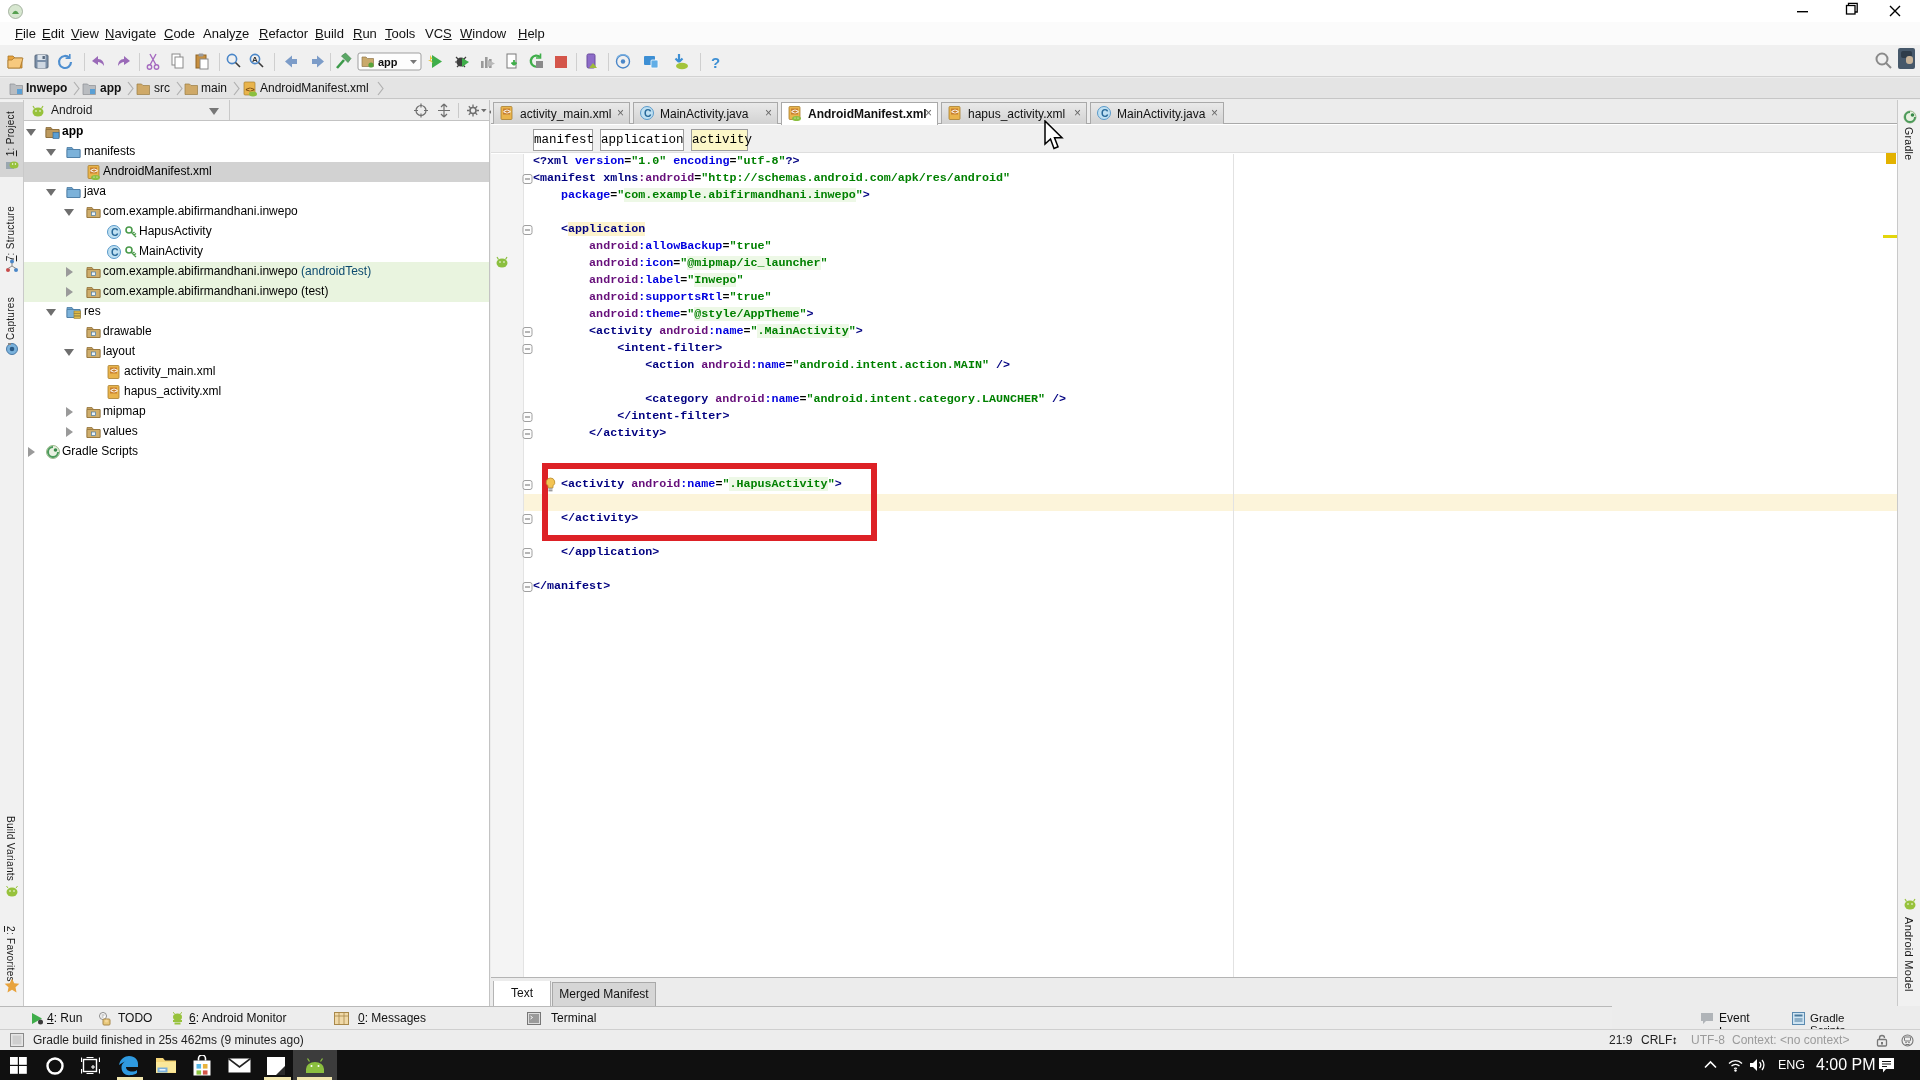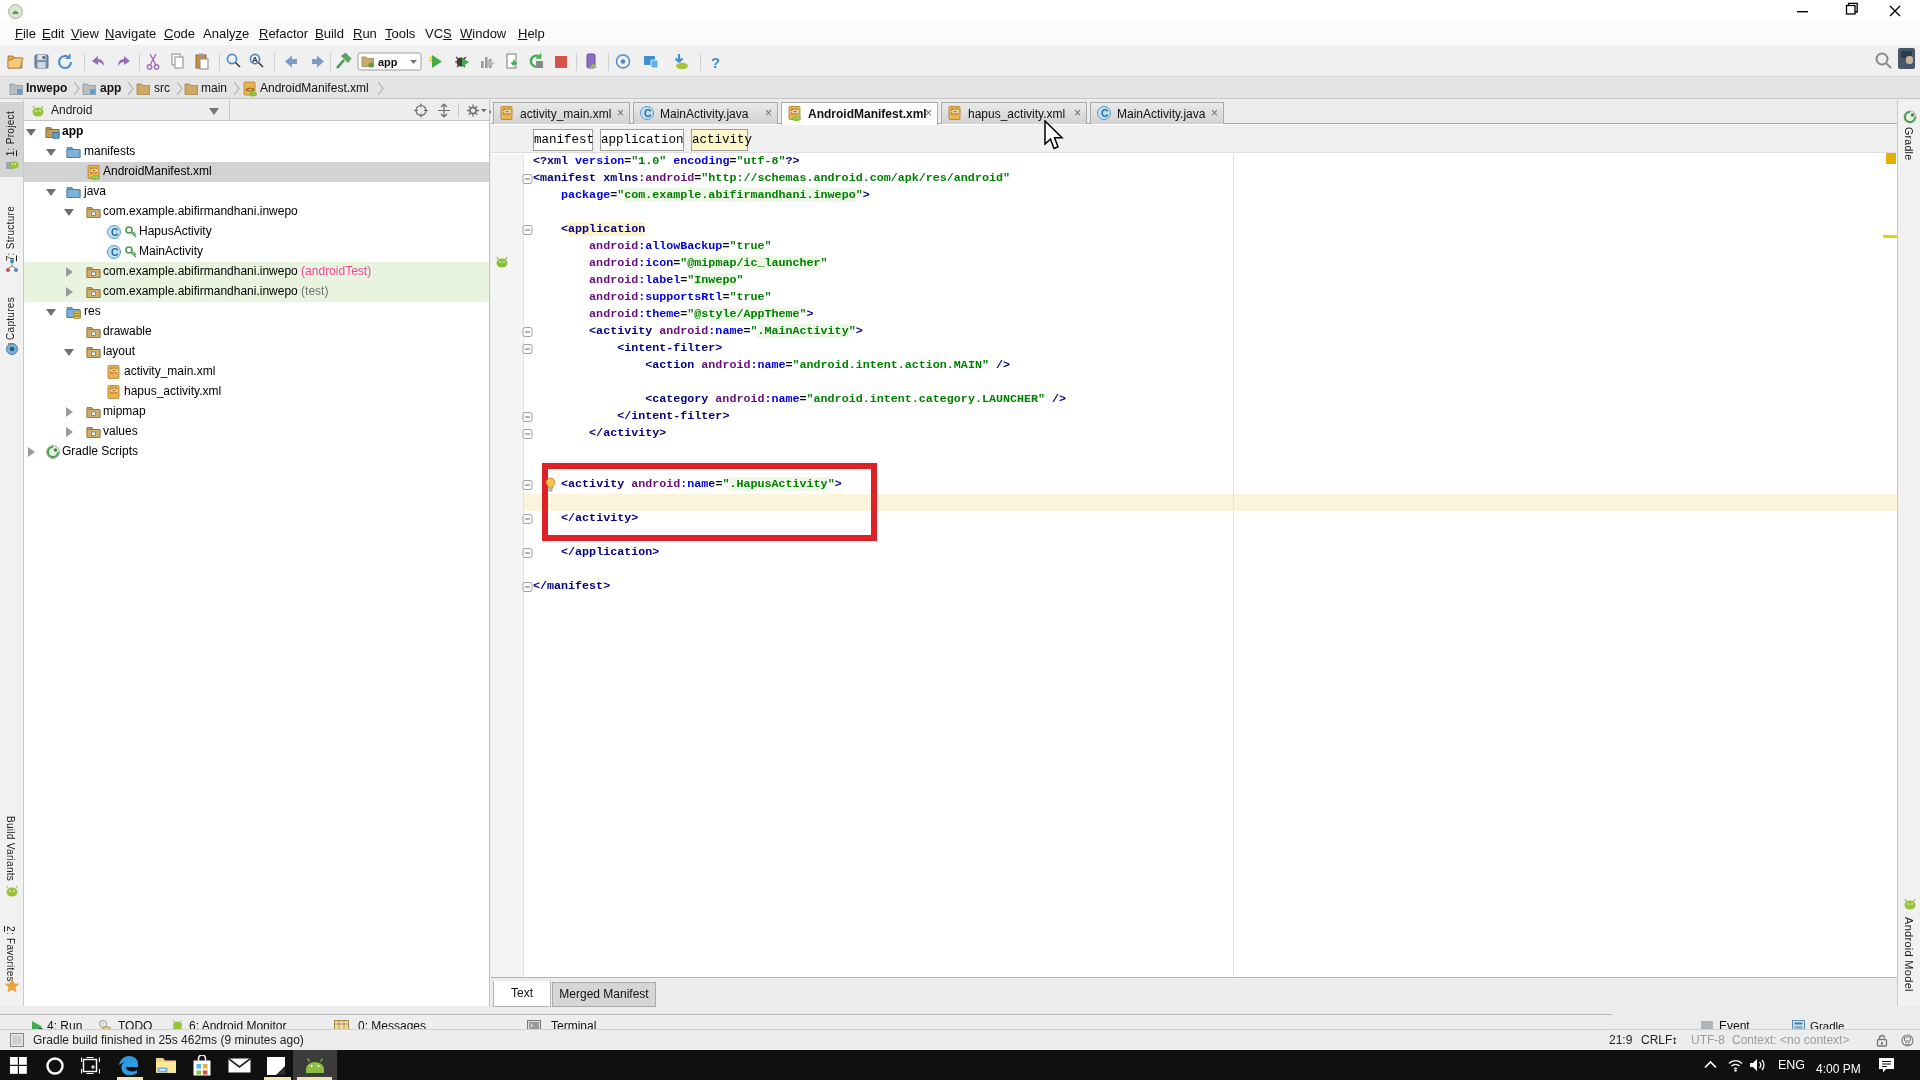--- a/index.html
+++ b/index.html
@@ -53,21 +53,21 @@
 #code { position:absolute; left:42px; top:-1.5px; font-family:"Liberation Mono", monospace; font-weight:bold; font-size:11.7px; line-height:17px; white-space:pre; color:#000; }
 .tg { color:#000080; }
 .at { color:#0000e0; }
 .ns { color:#660E7A;text-align:right; }
 .vl { color:#008000; }
 .vh { color:#008000; background:#edf8e6; }
 #botbar { position:absolute; left:0; top:877px; width:1406px; height:29px; background:#ececec; border-top:1px solid #b4b4b4; }
 .bottab { position:absolute; top:3px; height:26px; font-size:12px; text-align:center; }
 
 
-#toolwinbar { position:absolute; left:0; top:1006px; width:1612px; height:23px; background:#ededed; border-top:1px solid #b9b9b9;margin-top:8px; }
+#toolwinbar { position:absolute; left:0; top:1006px; width:1612px; height:23px; background:#ededed; border-top:1px solid #b9b9b9; }
 .twitem { position:absolute; top:4px; font-size:12px; color:#111; }
 #statusbar { position:absolute; left:0; top:1029px; width:1920px; height:21px; background:#ededed; border-top:1px solid #cfcfcf; }
 .stitem { position:absolute; top:3px; font-size:12px; color:#222; }
 .stgrey { color:#9b9b9b; }
 
 
 #taskbar { position:absolute; left:0; top:1050px; width:1920px; height:30px; background:#101010; }
 .traytext { position:absolute; font-size:12.5px; color:#fff; }
 </style>
 </head>
@@ -457,28 +457,28 @@
         <svg class="abs" style="left:100px;top:3px" width="13" height="13">
             <use href="#fkey"></use>
           </svg>
         <div class="treetext" style="left:115px">MainActivity</div>
       </div>
       <div class="treerow" style="top:162px">
         <div class="arrow-col" style="left:42px;top:5px"></div>
         <svg class="abs" style="left:62px;top:2px" width="16" height="16">
             <use href="#ftan"></use>
           </svg>
-        <div class="treetext" style="left:79px">com.example.abifirmandhani.inwepo <span style="color:#ec4899">(androidTest)</span></div>
+        <div class="treetext" style="left:79px">com.example.abifirmandhani.inwepo <span style="color:#0c4a6e">(androidTest)</span></div>
       </div>
       <div class="treerow" style="top:182px">
         <div class="arrow-col" style="left:42px;top:5px"></div>
         <svg class="abs" style="left:62px;top:2px" width="16" height="16">
             <use href="#ftan"></use>
           </svg>
-        <div class="treetext" style="left:79px">com.example.abifirmandhani.inwepo <span style="color:#737373">(test)</span></div>
+        <div class="treetext" style="left:79px">com.example.abifirmandhani.inwepo <span style="color:#000000">(test)</span></div>
       </div>
       <div class="treerow" style="top:202px">
         <div class="arrow-exp" style="left:22px;top:7px"></div>
         <svg class="abs" style="left:42px;top:2px" width="16" height="16">
             <use href="#fres"></use>
           </svg>
         <div class="treetext" style="left:60px">res</div>
       </div>
       <div class="treerow" style="top:222px">
         <svg class="abs" style="left:62px;top:2px" width="16" height="16">
@@ -804,21 +804,21 @@
           <path d="M4.5 8 A6 6 0 0 1 12.5 8"></path>
           <path d="M7 10.5 A3 3 0 0 1 10 10.5"></path>
         </g>
         <circle cx="8.5" cy="12.5" r="1.2" fill="#fff"></circle>
       </svg>
     <svg class="abs" style="left:1749px;top:8px" width="17" height="14" viewBox="0 0 17 14">
         <path d="M1 5 h3 l4 -4 v12 l-4 -4 h-3 z" fill="#fff"></path>
         <path d="M10.5 4 a4.5 4.5 0 0 1 0 6 M13 2 a7.5 7.5 0 0 1 0 10" fill="none" stroke="#fff" stroke-width="1.3"></path>
       </svg>
     <div class="traytext" style="left:1778px;top:8px">ENG</div>
-    <div class="traytext" style="left:1816px;top:12px;font-size:12px">4:00 PM</div>
+    <div class="traytext" style="left:1816px;top:6px;font-size:16px">4:00 PM</div>
     <svg class="abs" style="left:1878px;top:7px" width="17" height="17" viewBox="0 0 17 17">
         <path d="M1 1 h15 v11 h-8 l-3 3.5 v-3.5 h-4 z" fill="#fff"></path>
         <path d="M4 4.5 h9 M4 7 h9 M4 9.5 h5" stroke="#101010" stroke-width="1.2"></path>
       </svg>
   </div>
 
   <svg class="abs" style="left:1044px;top:120px" width="20" height="32" viewBox="0 0 20 32">
       <path d="M1 1 L1 24 L6.5 19 L10 28.5 L14 26.8 L10.5 17.8 L18 17.8 Z" fill="#fff" stroke="#000" stroke-width="1.5"></path>
     </svg>
 

